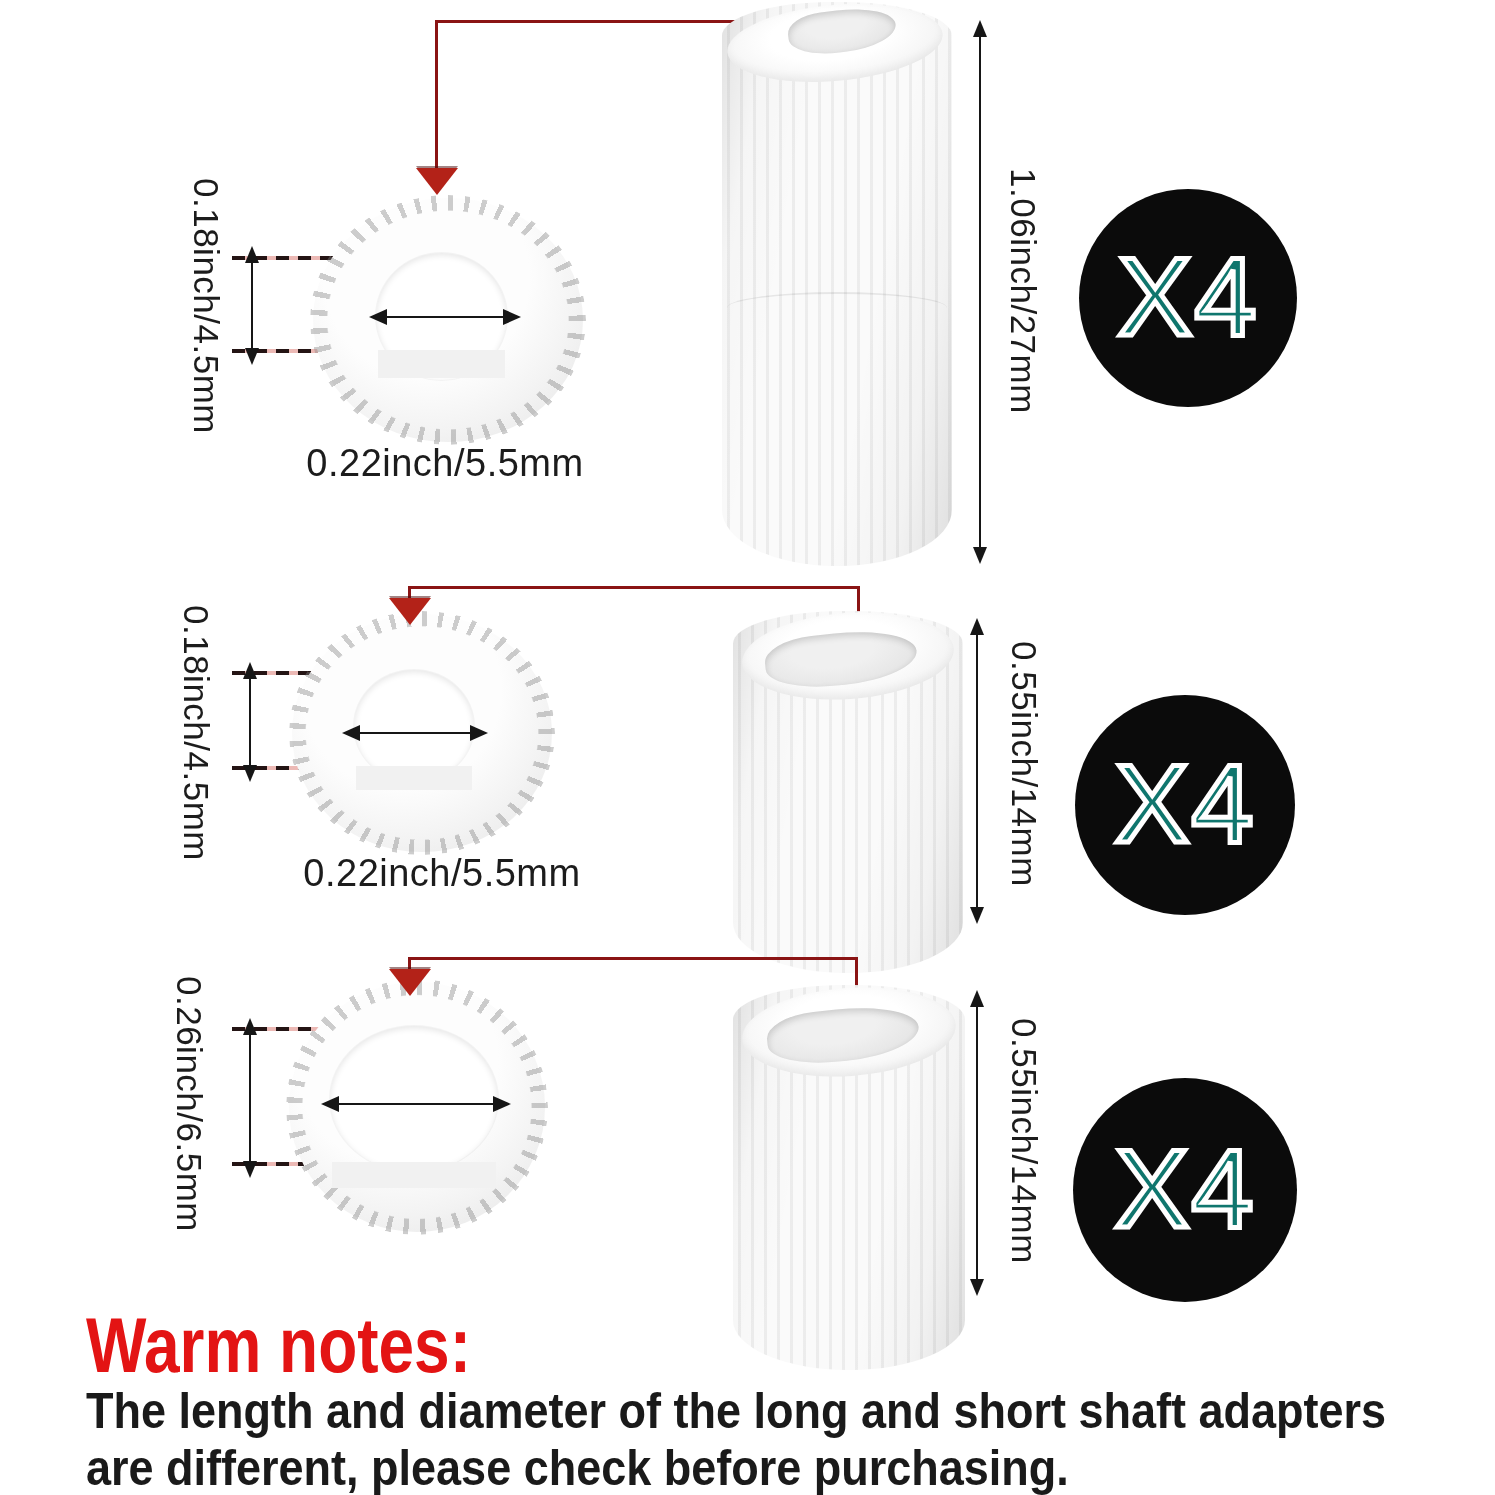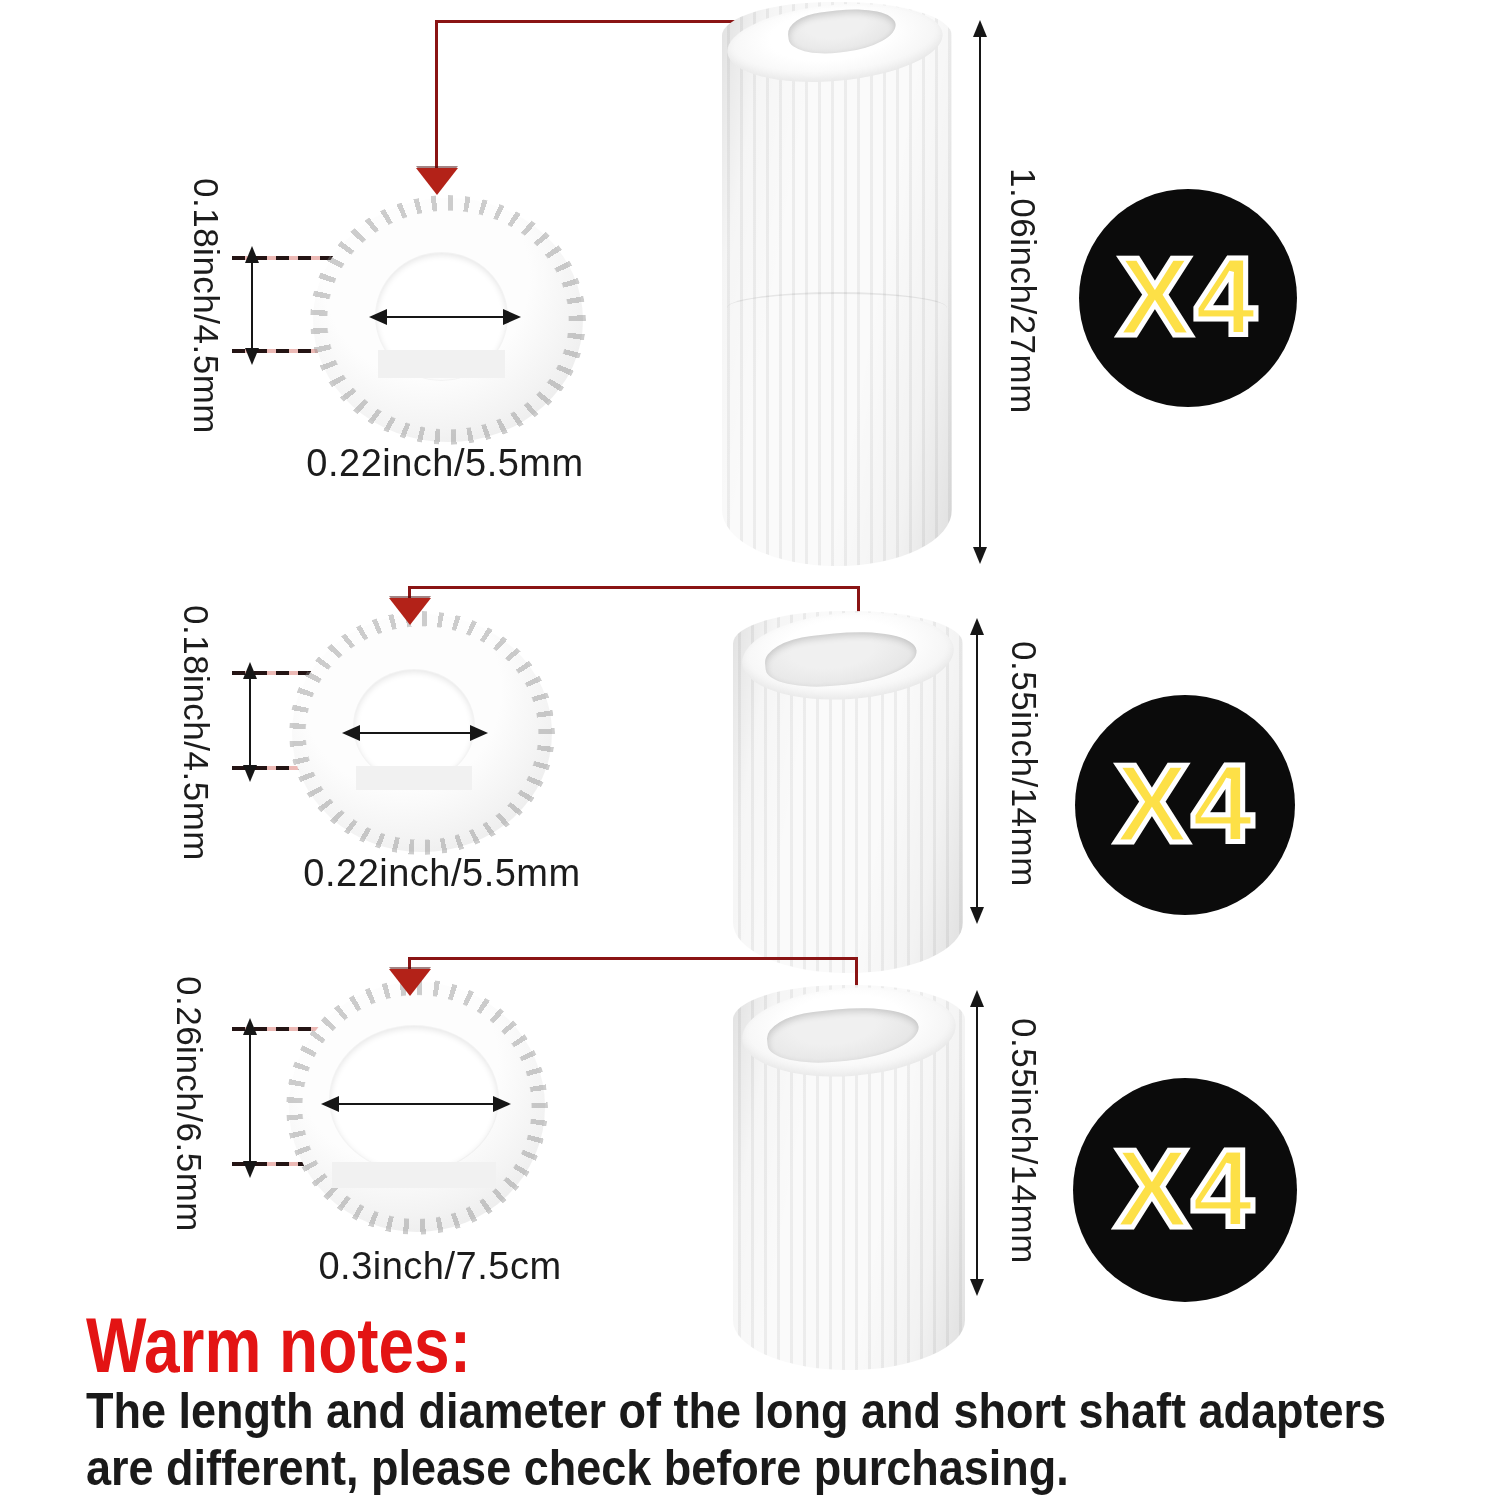--- a/index.html
+++ b/index.html
@@ -67,21 +67,21 @@
   .ccap{position:absolute;border-radius:50%;
     background:radial-gradient(ellipse at 48% 40%,#ffffff 38%,#f4f4f4 72%,#e6e6e6 100%);
     box-shadow:inset 0 -4px 8px rgba(0,0,0,.05);}
   .chole{position:absolute;border-radius:34% 56% 52% 48% / 46% 52% 54% 48%;
     background:radial-gradient(ellipse at 45% 32%,#f0f0f0 35%,#e7e7e7 70%,#d3d3d3 100%);
     box-shadow:inset 0 3px 7px rgba(0,0,0,.16);}
 
   
   .badge{position:absolute;border-radius:50%;background:var(--badge_black);
          display:flex;align-items:center;justify-content:center;}
-  .badge span{color:#fde047;font-weight:700;font-size:112px;letter-spacing:2px;
+  .badge span{color:#0f766e;font-weight:400;font-size:112px;letter-spacing:2px;
               -webkit-text-stroke:5px #fff;transform:translateY(-2px);}
 
   
   .wn-title{position:absolute;left:86px;top:1300px;font-size:78px;font-weight:700;
             color:var(--bright_red);transform:scaleX(.82);transform-origin:0 50%;white-space:nowrap;}
   .wn-body{position:absolute;left:86px;top:1383px;font-size:50px;font-weight:700;color:var(--ink);
            line-height:57px;transform:scaleX(.90);transform-origin:0 0;white-space:nowrap;}
 </style>
 </head>
 <body>
@@ -151,21 +151,20 @@
   <div class="dash" style="left:232px;top:1027px;width:223px;"></div>
   <div class="dash" style="left:232px;top:1162px;width:216px;"></div>
   <div class="dimv" style="left:249px;top:1034px;height:128px;"></div>
 
   <div class="ring" style="left:289px;top:982px;width:256px;height:250px;">
     <div class="teeth"></div>
     <div class="rhole" style="left:41px;top:44px;width:168px;height:146px;"></div>
     <div class="chord" style="left:43px;top:180px;width:164px;height:26px;"></div>
   </div>
   <div class="dimh" style="left:338px;top:1103px;width:156px;"></div>
-  <div class="dimlabel" style="left:440px;top:1266px;font-size:38px;">0.3inch/7.5cm</div>
 
   <div class="redh" style="left:408px;top:957px;width:450px;"></div>
   <div class="redv" style="left:408px;top:957px;height:14px;"></div>
   <div class="redtip" style="left:389px;top:969px;"></div>
   <div class="redv" style="left:855px;top:957px;height:50px;"></div>
   <div class="redend" style="left:854px;top:999px;"></div>
 
   <div class="cyl" style="left:733px;top:985px;width:232px;height:385px;">
     <div class="cbody" style="border-radius:48% 48% 50% 50% / 9% 9% 13% 13%;"></div>
     <div class="ccap" style="left:9px;top:3px;width:214px;height:88px;transform:rotate(-4deg);"></div>

